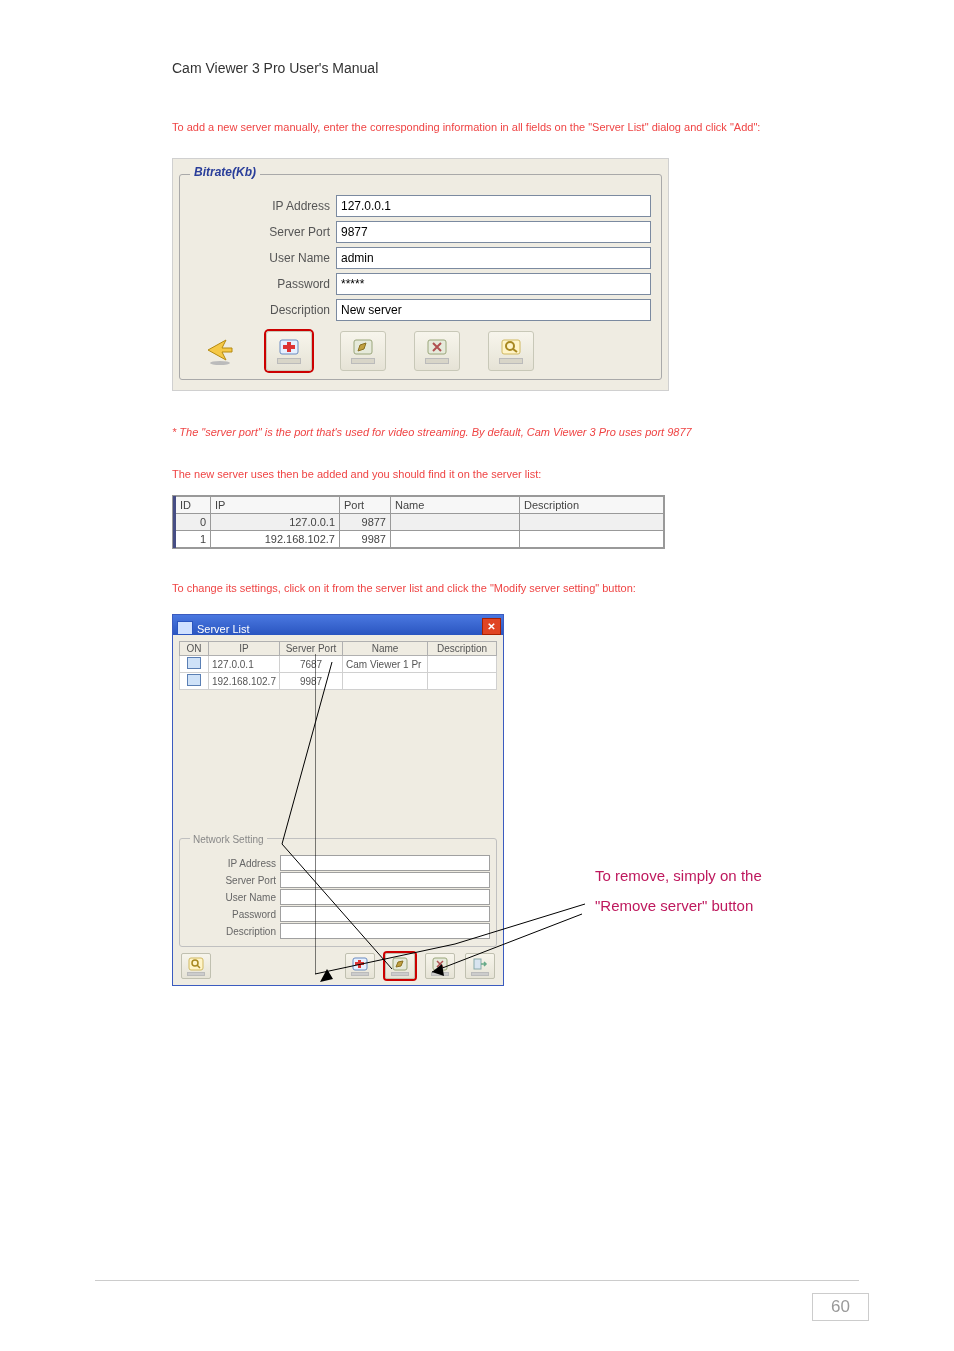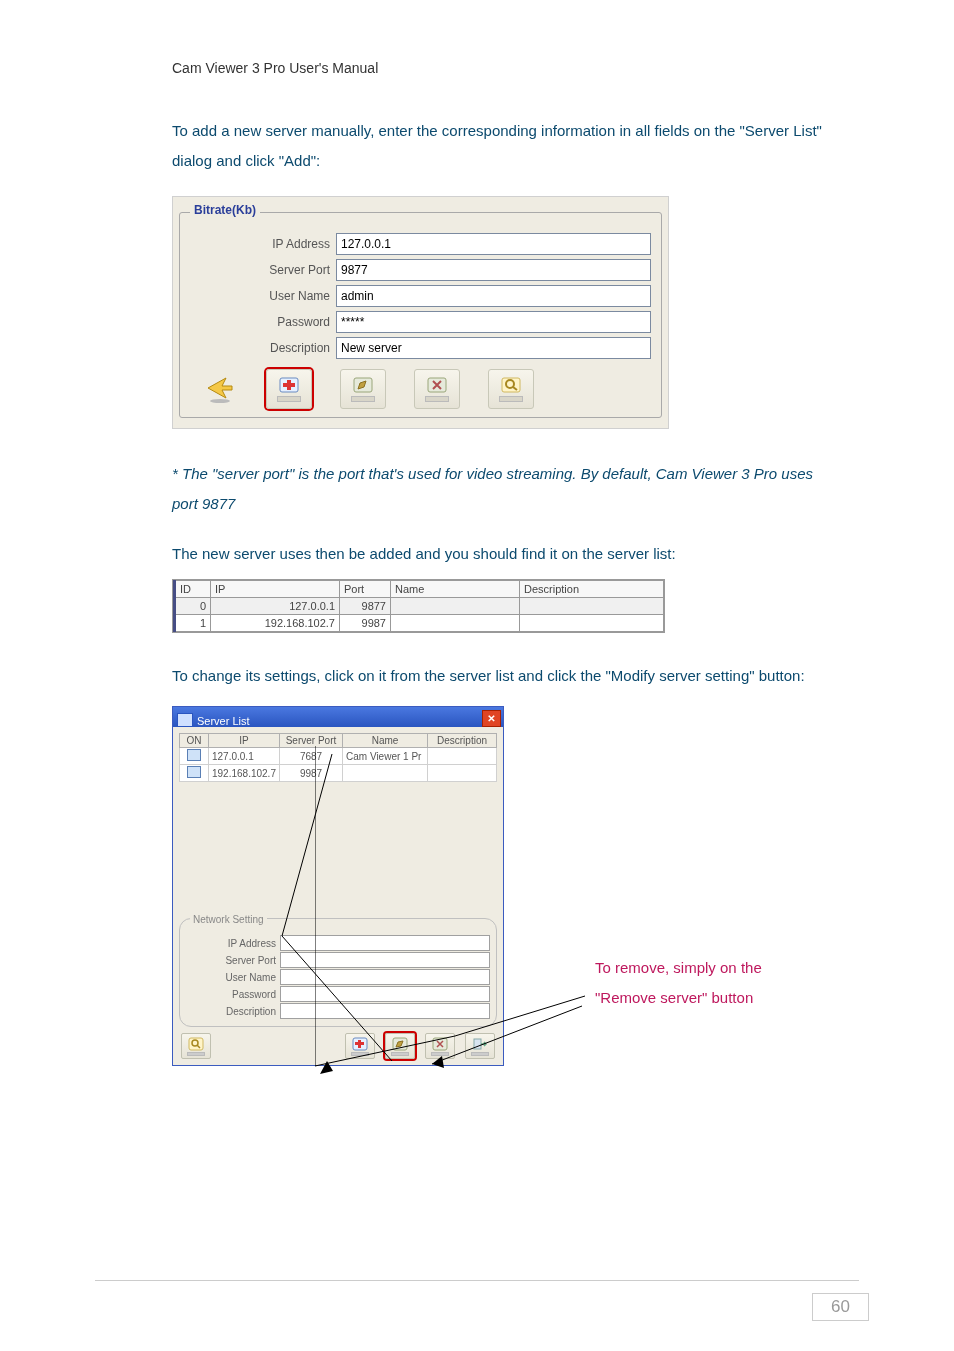--- a/index.html
+++ b/index.html
@@ -1,22 +1,22 @@
 <!DOCTYPE html>
 <html><head>
 <meta charset="utf-8">
 <style>
   html,body{margin:0;padding:0;background:#fff;font-family:Arial,Helvetica,sans-serif;color:#333;}
   .page{width:884px;min-height:1351px;margin:0 auto;position:relative;box-sizing:border-box;padding:60px 0 0 0;}
   .header{font-size:14px;color:#333;margin:0 0 40px 137px;}
-  .body-text{font-size:15px;line-height:2.0;margin:0 86px 10px 137px;color:#0c4a6e;}
+  .body-text{font-size:11px;line-height:2.0;margin:0 86px 10px 137px;color:#ef4444;}
   .italic{font-style:italic;}
   
   .fs-shot{width:497px;margin:20px 0 30px 137px;border:1px solid #d0d0d0;background:#efece2;padding:8px 6px 10px 6px;box-sizing:border-box;position:relative;font-family:Verdana,Geneva,sans-serif;}
-  .fs-legend{color:#2a3e9a;font-weight:bold;font-size:12px;background:#efece2;padding:0 4px;position:relative;top:-2px;}
+  .fs-legend{color:#2a3e9a;font-weight:bold;font-size:12px;background:#efece2;padding:0 4px;position:relative;top:-2px;font-style:italic;}
   fieldset.inner{border:1px solid #a9a9a9;border-radius:3px;margin:0;padding:10px 10px 8px 10px;}
   .frow{display:flex;align-items:center;margin:4px 0;}
   .flabel{width:140px;text-align:right;font-size:12px;color:#555;padding-right:6px;}
   .finput{flex:1;height:22px;border:1px solid #7b8aa0;background:#fff;font-size:12px;padding:0 4px;box-sizing:border-box;}
   .btnrow{display:flex;align-items:center;gap:28px;margin-top:10px;padding-left:12px;}
   .tool-icon{width:36px;height:36px;display:flex;align-items:center;justify-content:center;}
   .softbtn{width:40px;height:34px;border:1px solid #c8c8b8;background:linear-gradient(#f7f5ec,#e6e3d6);border-radius:3px;display:flex;flex-direction:column;align-items:center;justify-content:center;position:relative;padding:2px;}
   .softbtn .mini{width:22px;height:4px;background:#d8d5c8;margin-top:2px;border:1px solid #bbb;}
   .softbtn.redbox{box-shadow:0 0 0 2px #c00;}
   
@@ -31,21 +31,21 @@
   .win{width:330px;margin:15px 0 0 137px;border:1px solid #3b5bbf;background:#efece2;font-family:Tahoma,Geneva,sans-serif;font-size:10px;position:relative;}
   .titlebar{height:20px;background:linear-gradient(#4a78e0,#2a55c0);color:#fff;display:flex;align-items:flex-end;padding:0 2px 0 4px;font-size:11px;}
   .titlebar .t-icon{width:14px;height:12px;background:#cfe0ff;border:1px solid #2a55c0;margin-right:4px;}
   .titlebar .x{margin-left:auto;width:17px;height:15px;background:#e04524;border:1px solid #a82000;color:#fff;display:flex;align-items:center;justify-content:center;font-weight:bold;font-size:10px;}
   .wintable{width:calc(100% - 12px);margin:6px;border-collapse:collapse;}
   .wintable th{border:1px solid #b0b0b0;background:#efece2;font-weight:normal;padding:1px 3px;font-size:10px;color:#555;}
   .wintable td{border:1px solid #d0d0d0;background:#fff;padding:1px 3px;font-size:10px;color:#555;}
   .wintable td.on{width:20px;text-align:center;}
   .onbox{width:12px;height:10px;border:1px solid #5a7fb4;background:#cfe2f8;display:inline-block;}
   .win-space{height:130px;}
-  .winfs{border:1px solid #c0c0c0;margin:0 6px 6px 6px;padding:4px 6px 6px 6px;border-radius:12px;}
+  .winfs{border:1px solid #c0c0c0;margin:12px 6px 6px 6px;padding:4px 6px 6px 6px;border-radius:3px;}
   .winfs-legend{font-size:10px;color:#888;background:#efece2;padding:0 3px;position:relative;top:-9px;left:4px;}
   .wrow{display:flex;align-items:center;margin:1px 0;}
   .wlabel{width:90px;text-align:right;font-size:10px;color:#666;padding-right:4px;}
   .winput{flex:1;height:14px;border:1px solid #a0a0a0;background:#fff;}
   .winbtns{display:flex;gap:10px;padding:0 8px 6px 8px;align-items:center;}
   .winbtns .spacer{flex:1;}
   .smallbtn{width:28px;height:24px;border:1px solid #c0c0b0;border-radius:2px;background:linear-gradient(#f7f5ec,#e6e3d6);display:flex;flex-direction:column;align-items:center;justify-content:center;}
   .smallbtn.red{box-shadow:0 0 0 2px #c00;}
   .smallbtn .mini{width:16px;height:2px;background:#ccc;margin-top:1px;border:1px solid #bbb;}
   

